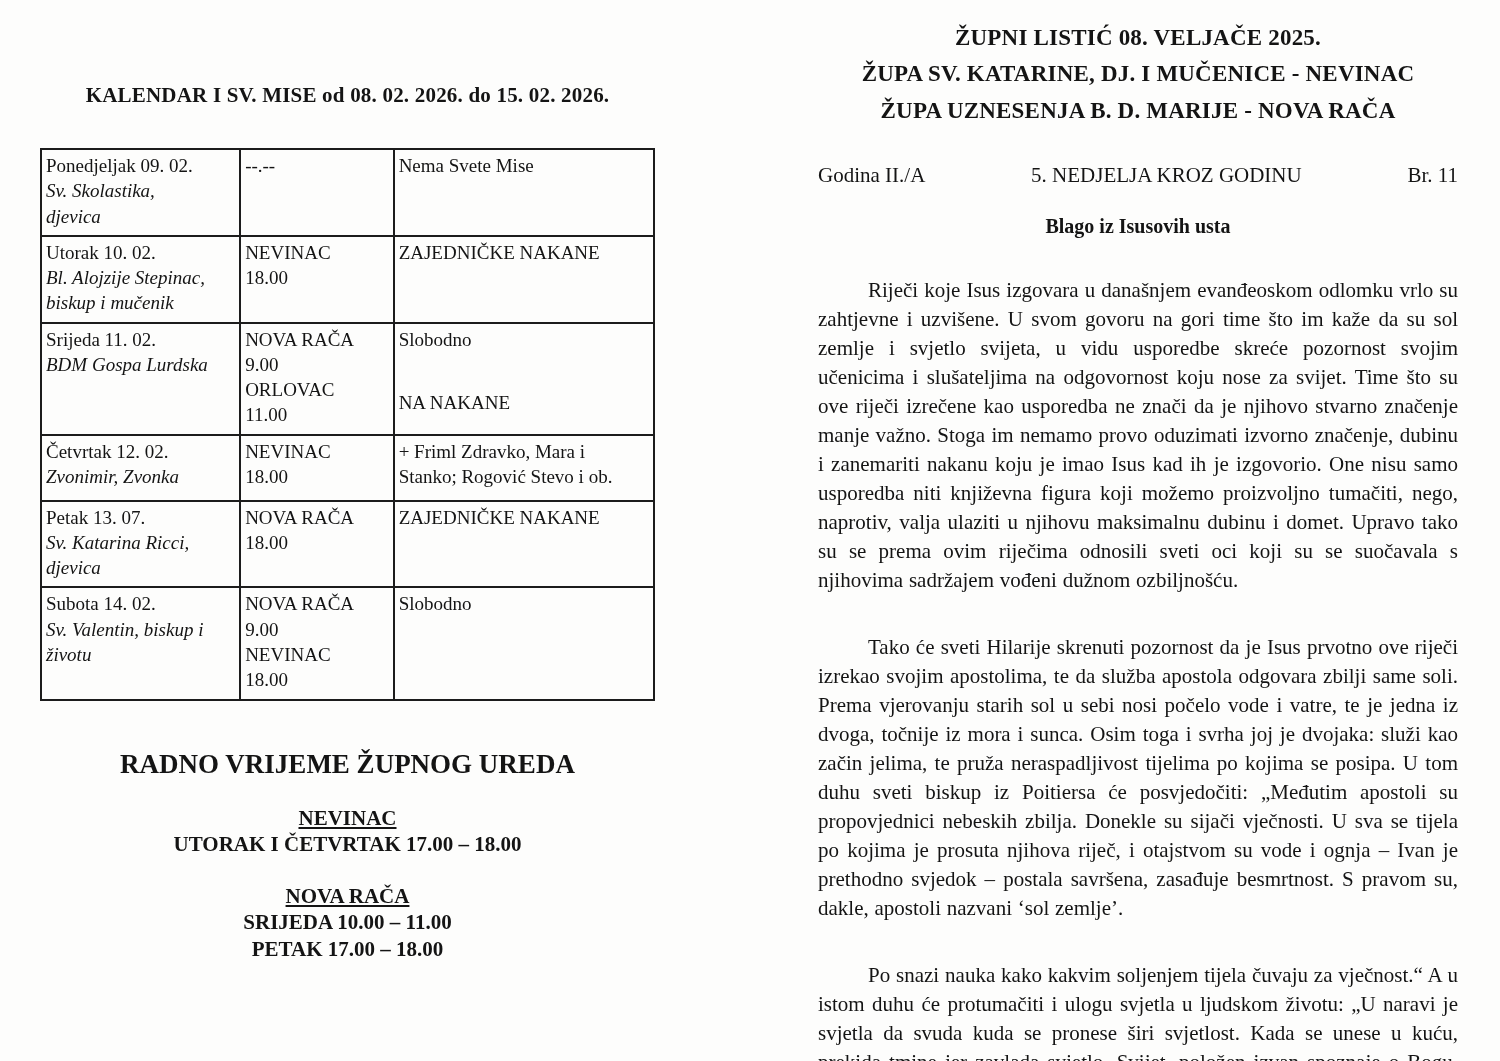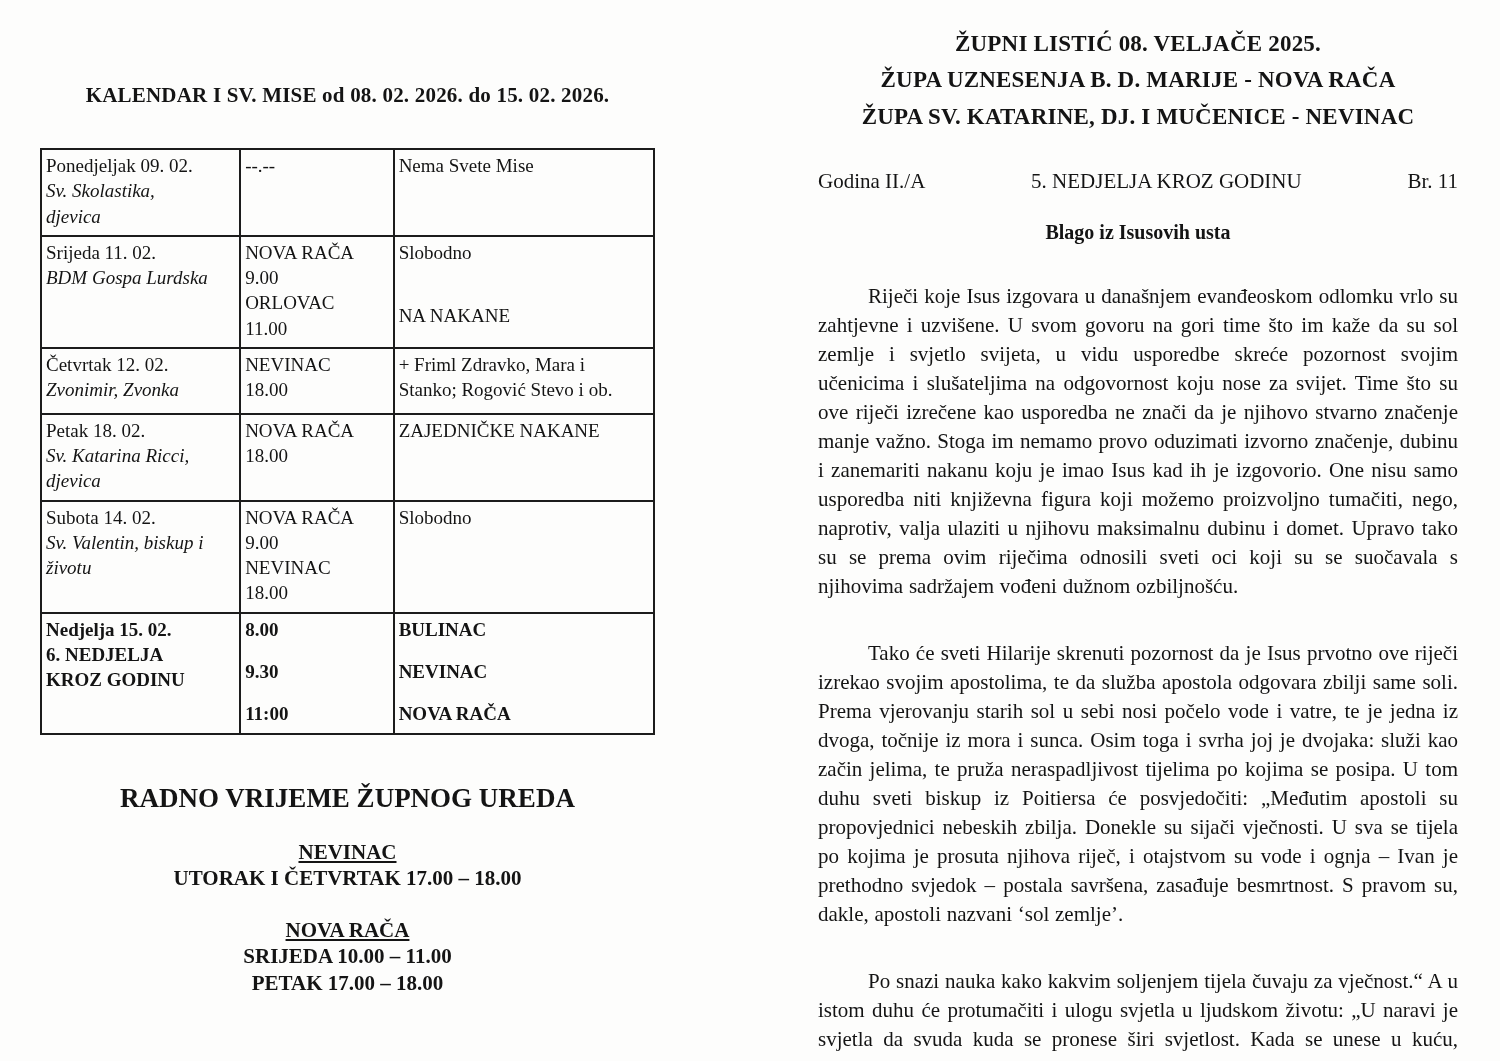--- a/index.html
+++ b/index.html
@@ -40,21 +40,21 @@
   .office-title {
     width:615px; text-align:center; font-weight:bold; font-size:27px; margin-top:48px;
   }
   .office-place {
     width:615px; text-align:center; font-weight:bold; font-size:21px; margin-top:26px;
   }
   .office-place span { text-decoration:underline; }
   .office-line { width:615px; text-align:center; font-weight:bold; font-size:21px; line-height:1.3; }
 
   
-  .page-right { width:845px; padding:26px 42px 0 163px; flex:none; }
+  .page-right { width:845px; padding:20px 42px 0 163px; flex:none; }
   .nl-title { text-align:center; font-weight:bold; font-size:23px; line-height:1.58; letter-spacing:.2px; }
   .meta { display:flex; justify-content:space-between; align-items:flex-end; font-size:21px; margin-top:34px; }
   .article-heading { text-align:center; font-weight:bold; font-size:20px; margin-top:27px; }
   .para {
     font-size:21px; line-height:29px; text-align:justify; text-indent:50px; margin-top:38px;
     word-spacing:.5px;
   }
 </style>
 </head>
 <body>
@@ -70,20 +70,34 @@
         <td class="c1">
           <div>Ponedjeljak 09. 02.</div>
           <div class="saint">Sv. Skolastika,</div>
           <div class="saint">djevica</div>
         </td>
         <td class="c2">
           <div>--.--</div>
         </td>
         <td class="c3">
           <div>Nema Svete Mise</div>
+        </td>
+      </tr>
+      <tr class="r1">
+        <td class="c1">
+          <div>Utorak 10. 02.</div>
+          <div class="saint">Bl. Alojzije Stepinac,</div>
+          <div class="saint">biskup i mučenik</div>
+        </td>
+        <td class="c2">
+          <div>NEVINAC</div>
+          <div>18.00</div>
+        </td>
+        <td class="c3">
+          <div>ZAJEDNIČKE NAKANE</div>
         </td>
       </tr>
       <tr class="r2">
         <td class="c1">
           <div>Srijeda 11. 02.</div>
           <div class="saint">BDM Gospa Lurdska</div>
         </td>
         <td class="c2">
           <div>NOVA RAČA</div>
           <div>9.00</div>
@@ -104,21 +118,21 @@
           <div>NEVINAC</div>
           <div>18.00</div>
         </td>
         <td class="c3">
           <div>+ Friml Zdravko, Mara i</div>
           <div>Stanko; Rogović Stevo i ob.</div>
         </td>
       </tr>
       <tr class="r4">
         <td class="c1">
-          <div>Petak 18. 02.</div>
+          <div>Petak 13. 07.</div>
           <div class="saint">Sv. Katarina Ricci,</div>
           <div class="saint">djevica</div>
         </td>
         <td class="c2">
           <div>NOVA RAČA</div>
           <div>18.00</div>
         </td>
         <td class="c3">
           <div>ZAJEDNIČKE NAKANE</div>
         </td>
@@ -132,37 +146,20 @@
         <td class="c2">
           <div>NOVA RAČA</div>
           <div>9.00</div>
           <div>NEVINAC</div>
           <div>18.00</div>
         </td>
         <td class="c3">
           <div>Slobodno</div>
         </td>
       </tr>
-      <tr class="r6">
-        <td class="c1">
-          <div>Nedjelja 15. 02.</div>
-          <div>6. NEDJELJA</div>
-          <div>KROZ GODINU</div>
-        </td>
-        <td class="c2">
-          <div class="sp">8.00</div>
-          <div class="sp">9.30</div>
-          <div class="sp">11:00</div>
-        </td>
-        <td class="c3">
-          <div class="sp">BULINAC</div>
-          <div class="sp">NEVINAC</div>
-          <div class="sp">NOVA RAČA</div>
-        </td>
-      </tr>
     </tbody>
       </table>
 
     <div class="office-title">RADNO VRIJEME ŽUPNOG UREDA</div>
 
     <div class="office-place">
       <span>NEVINAC</span>
     </div>
     <div class="office-line">UTORAK I ČETVRTAK 17.00 – 18.00</div>
 
@@ -170,22 +167,22 @@
       <span>NOVA RAČA</span>
     </div>
     <div class="office-line">SRIJEDA 10.00 – 11.00</div>
     <div class="office-line">PETAK 17.00 – 18.00</div>
 
   </div>
 
   <div class="page-right">
     <div class="nl-title">
       <div>ŽUPNI LISTIĆ 08. VELJAČE 2025.</div>
+      <div>ŽUPA SV. KATARINE, DJ. I MUČENICE - NEVINAC</div>
       <div>ŽUPA UZNESENJA B. D. MARIJE - NOVA RAČA</div>
-      <div>ŽUPA SV. KATARINE, DJ. I MUČENICE - NEVINAC</div>
     </div>
 
     <div class="meta">
       <span>Godina II./A</span>
       <span>5. NEDJELJA KROZ GODINU</span>
       <span>Br. 11</span>
     </div>
 
     <div class="article-heading">Blago iz Isusovih usta</div>
 

